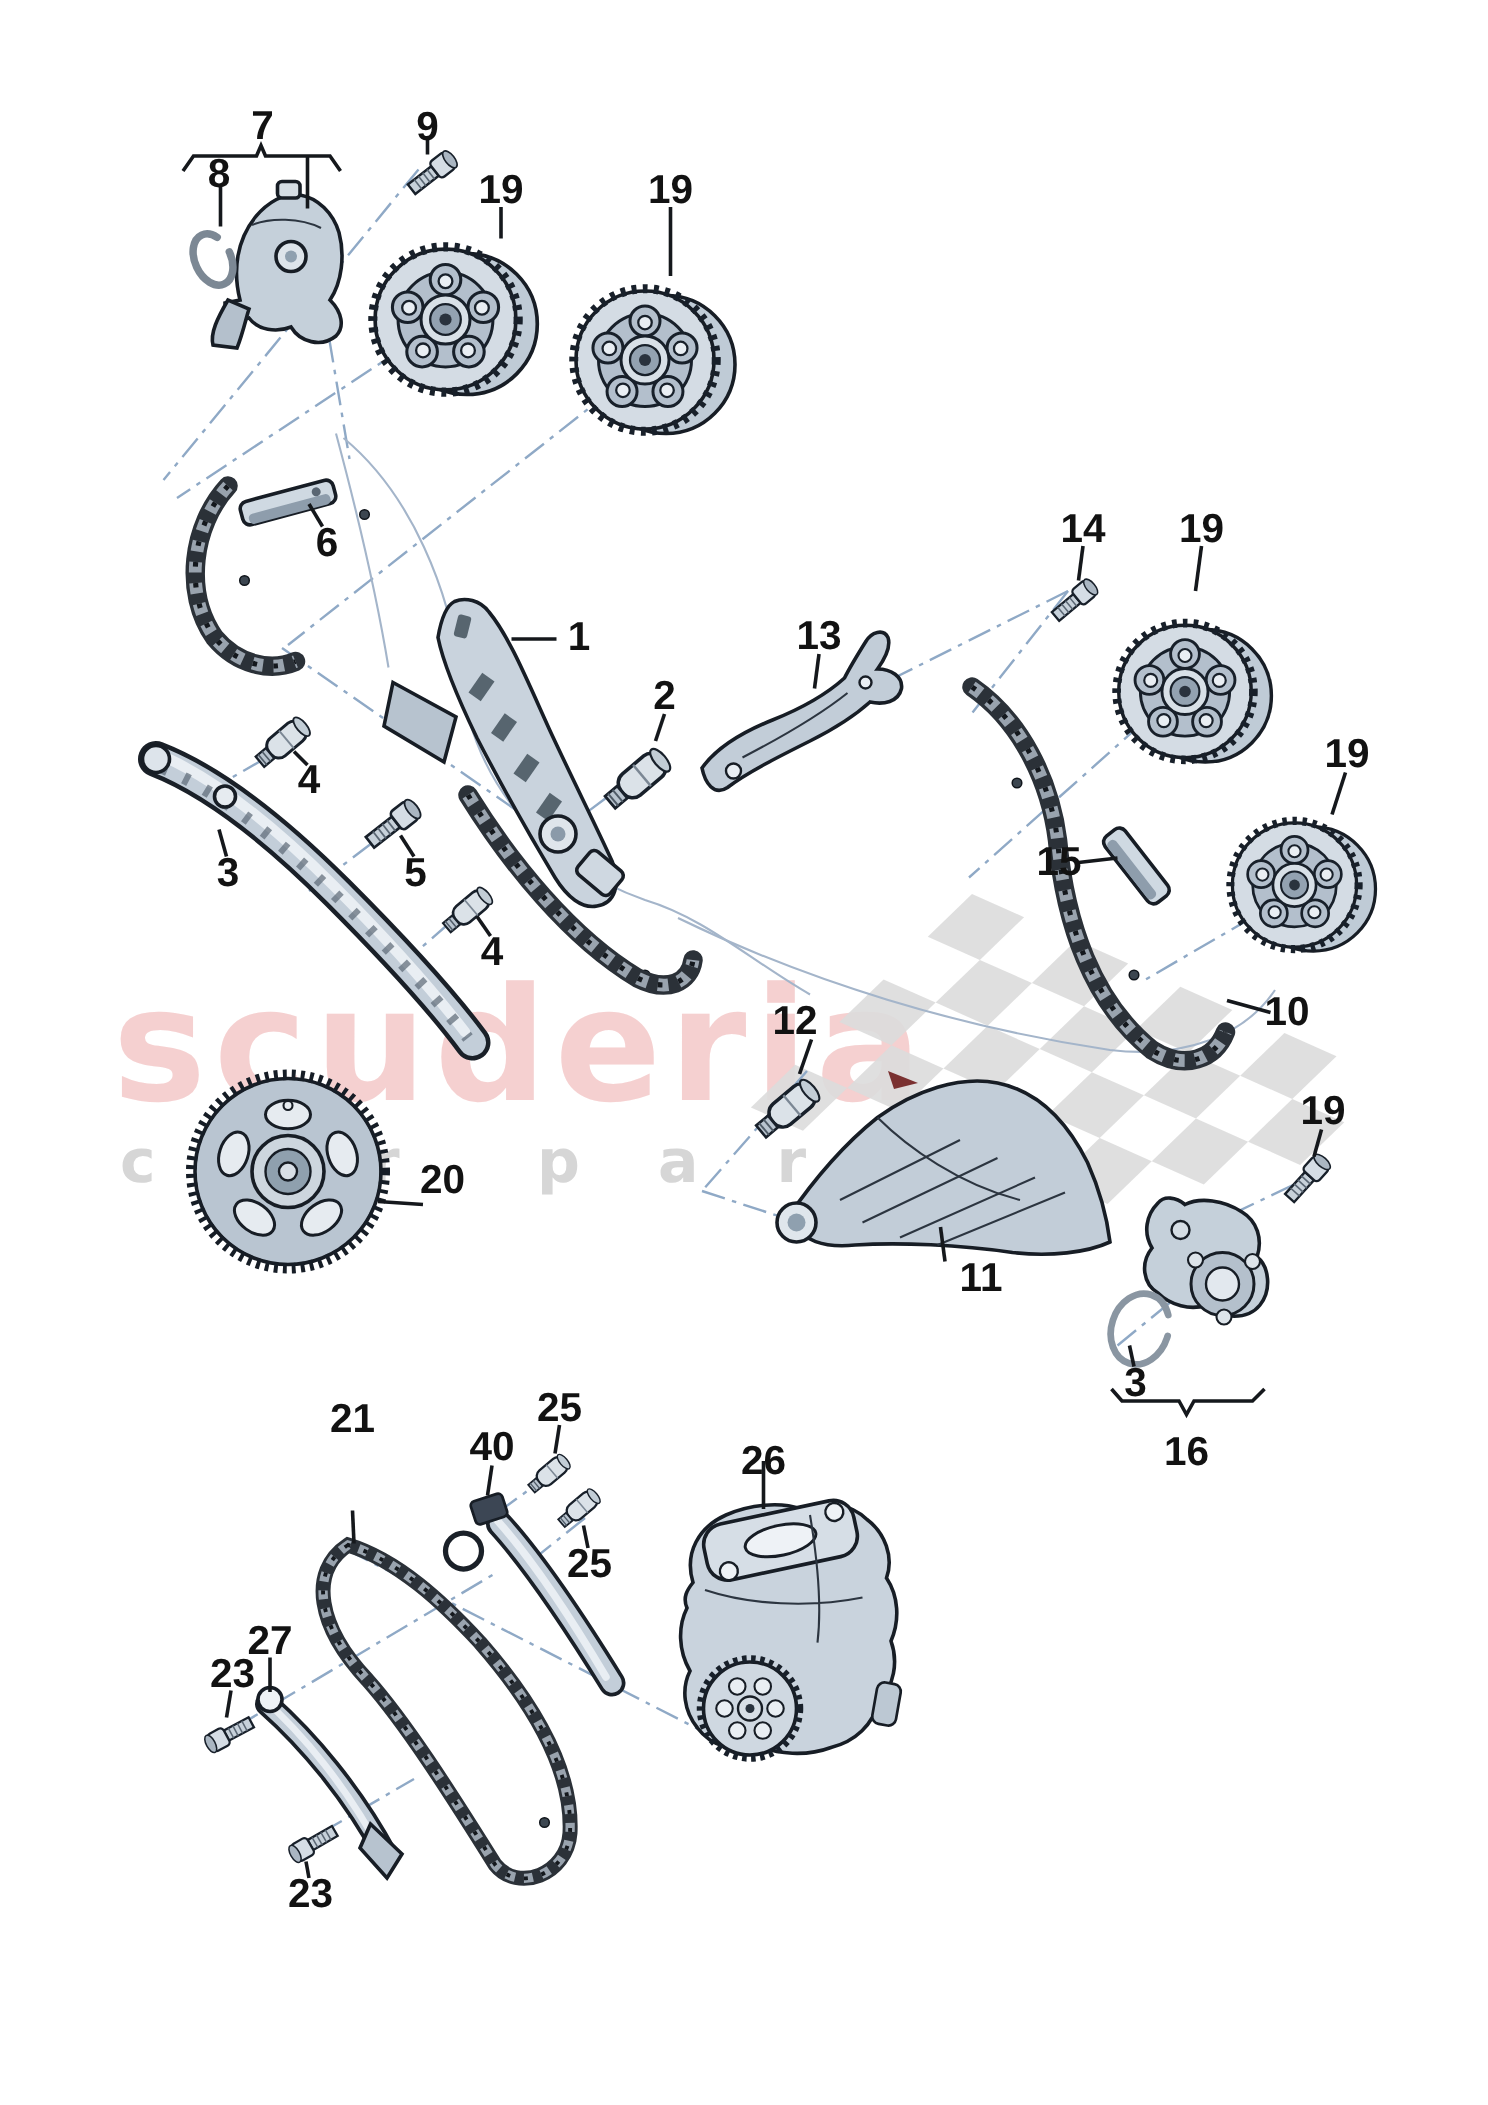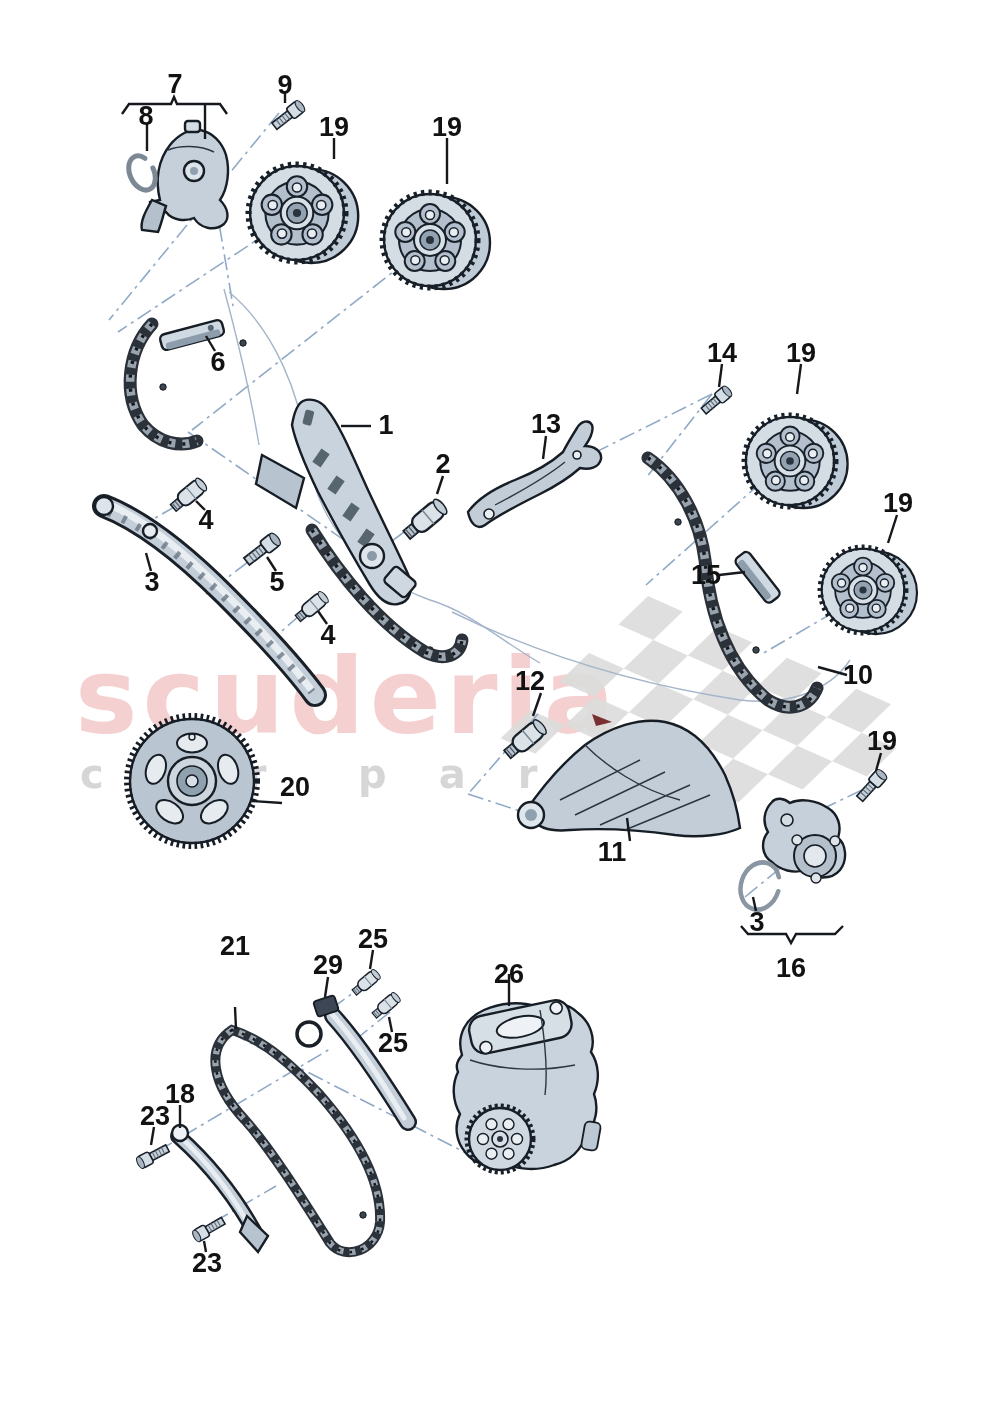--- a/index.html
+++ b/index.html
@@ -391,26 +391,26 @@
       <div class="plabel" style="left: 898px; top: 503px;">19</div>
       <div class="plabel" style="left: 206px; top: 520px;">4</div>
       <div class="plabel" style="left: 706px; top: 575px;">15</div>
       <div class="plabel" style="left: 152px; top: 582px;">3</div>
       <div class="plabel" style="left: 277px; top: 582px;">5</div>
       <div class="plabel" style="left: 328px; top: 635px;">4</div>
       <div class="plabel" style="left: 858px; top: 675px;">10</div>
       <div class="plabel" style="left: 530px; top: 681px;">12</div>
       <div class="plabel" style="left: 882px; top: 741px;">19</div>
       <div class="plabel" style="left: 295px; top: 787px;">20</div>
-      <div class="plabel" style="left: 612px; top: 852px;">11</div>
+      <div class="plabel" style="left: 654px; top: 852px;">11</div>
       <div class="plabel" style="left: 757px; top: 922px;">3</div>
       <div class="plabel" style="left: 373px; top: 939px;">25</div>
       <div class="plabel" style="left: 791px; top: 968px;">16</div>
       <div class="plabel" style="left: 509px; top: 974px;">26</div>
-      <div class="plabel" style="left: 328px; top: 965px;">29</div>
+      <div class="plabel" style="left: 328px; top: 965px;">40</div>
       <div class="plabel" style="left: 235px; top: 946px;">21</div>
       <div class="plabel" style="left: 393px; top: 1043px;">25</div>
-      <div class="plabel" style="left: 180px; top: 1094px;">18</div>
+      <div class="plabel" style="left: 180px; top: 1094px;">27</div>
       <div class="plabel" style="left: 155px; top: 1116px;">23</div>
       <div class="plabel" style="left: 207px; top: 1263px;">23</div>
     </div>
 
 </div>
 
 </body></html>

